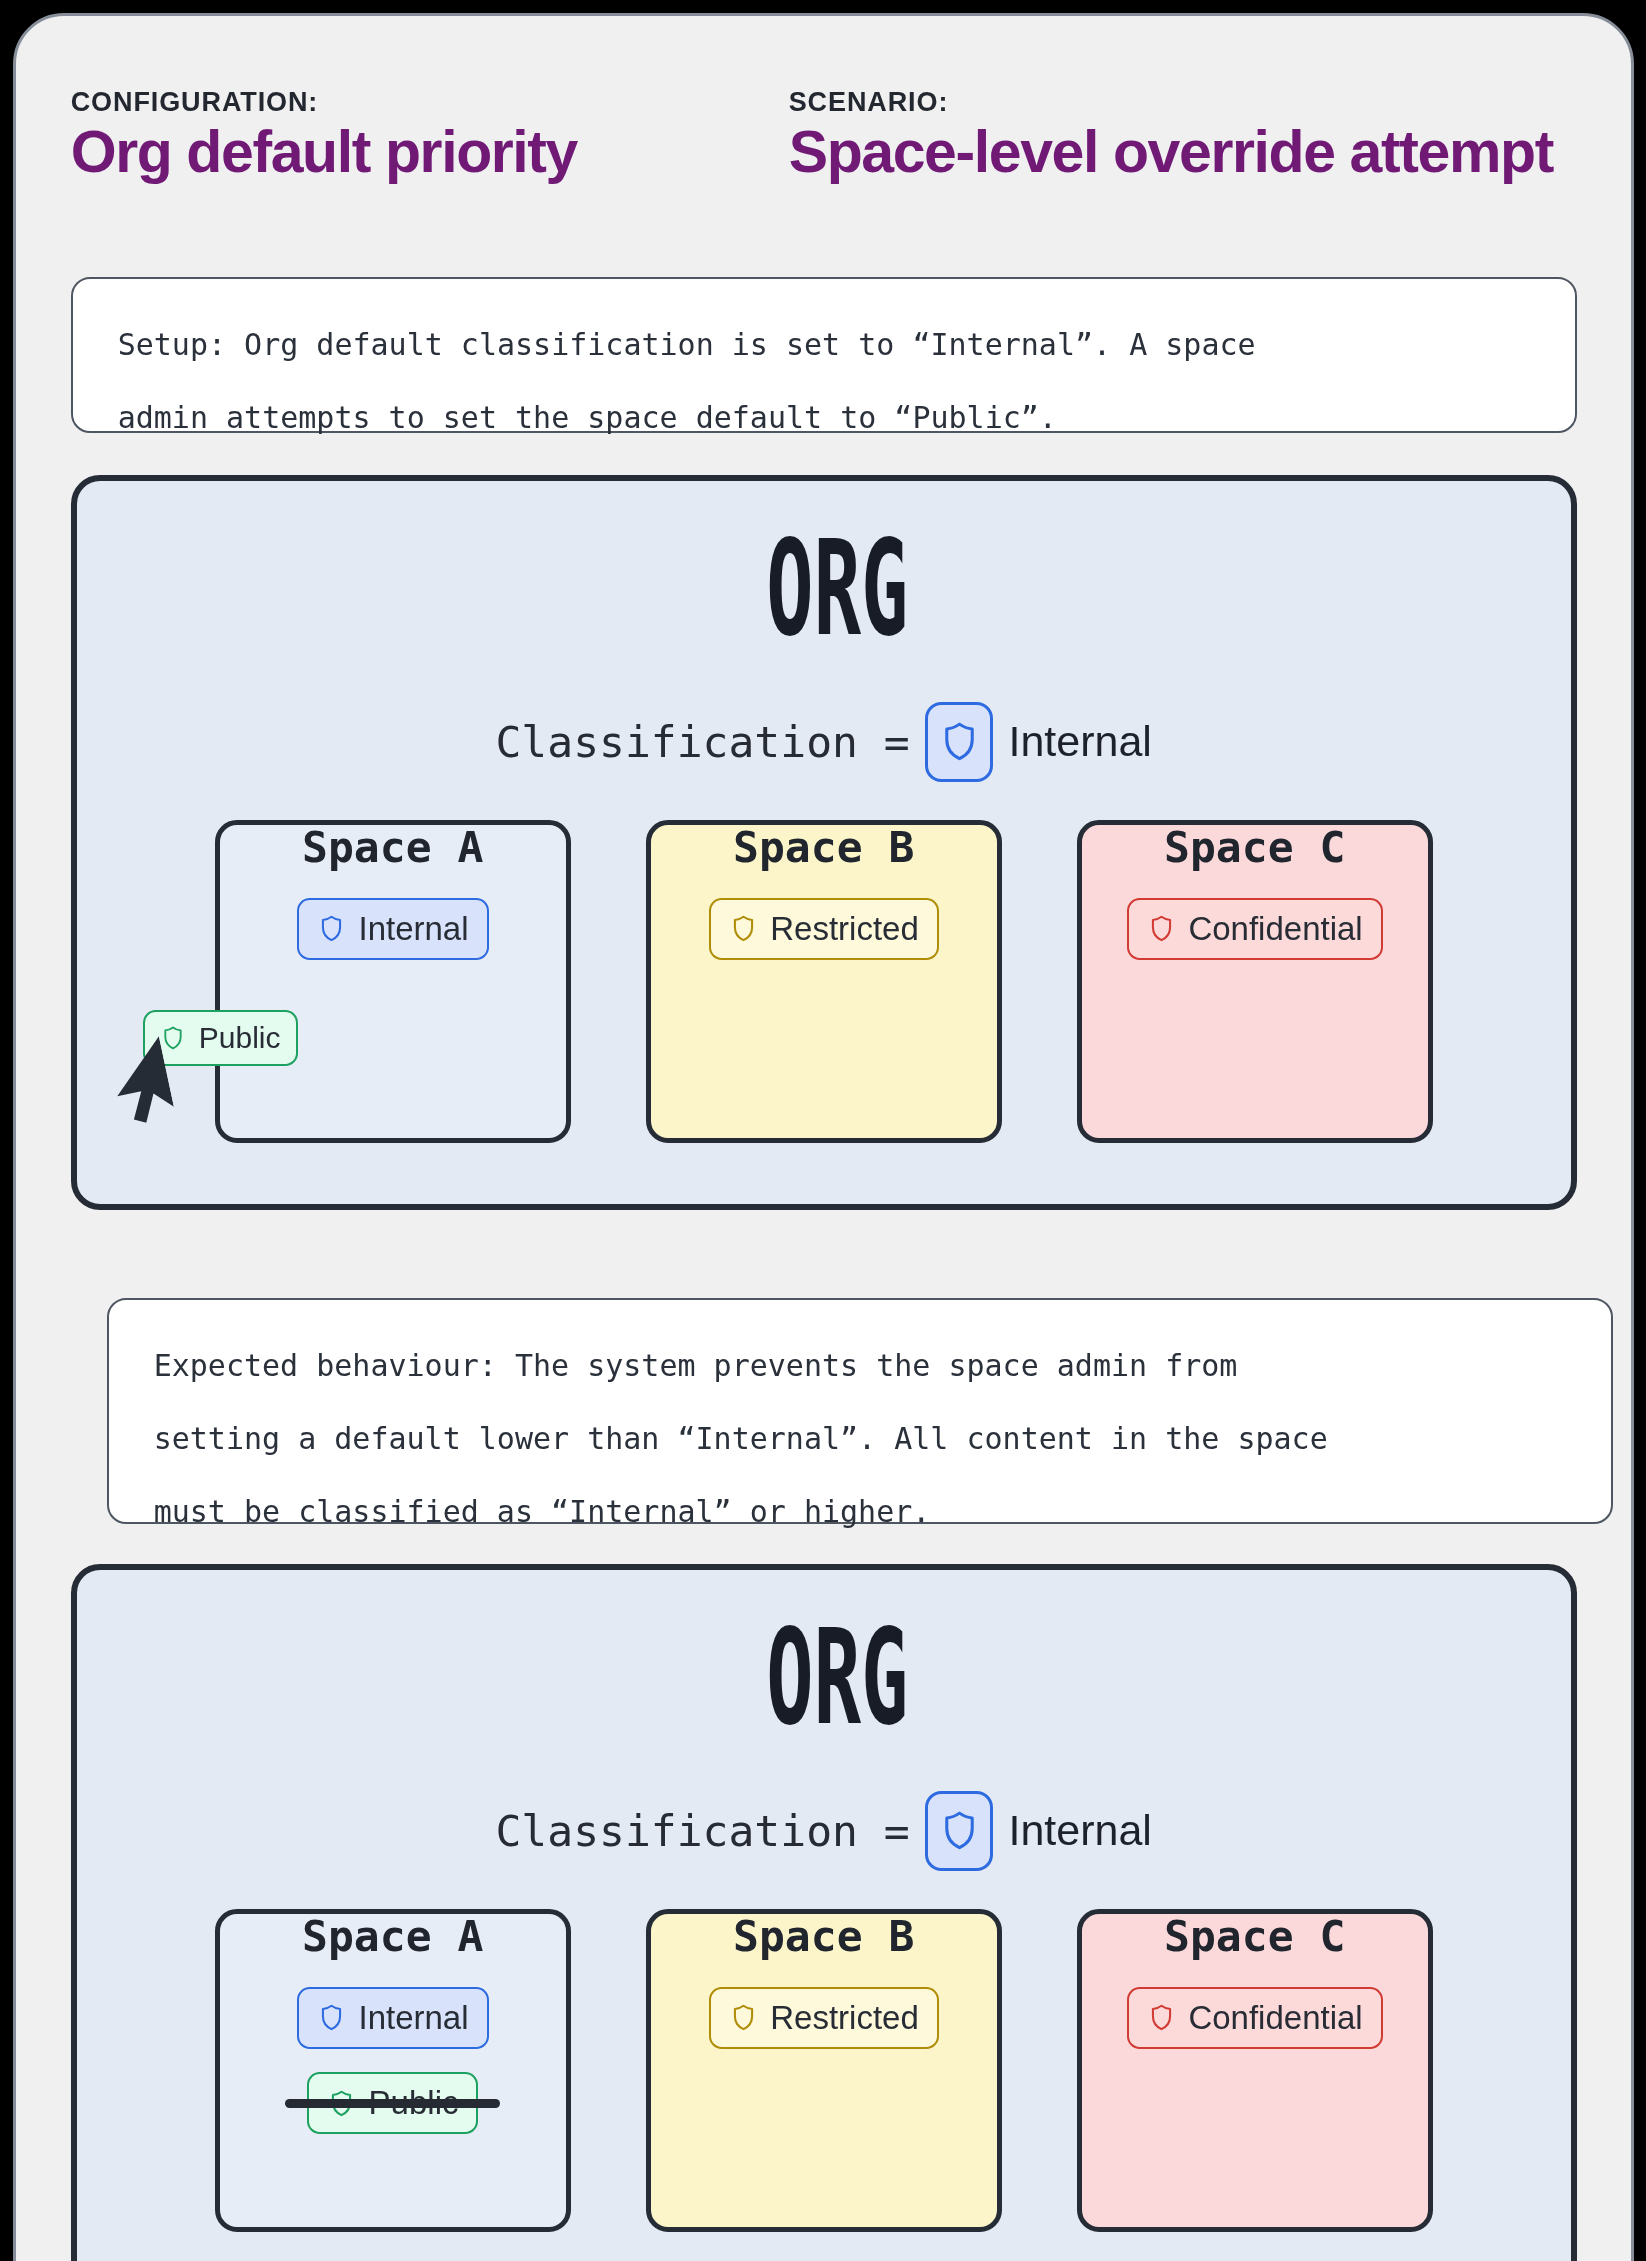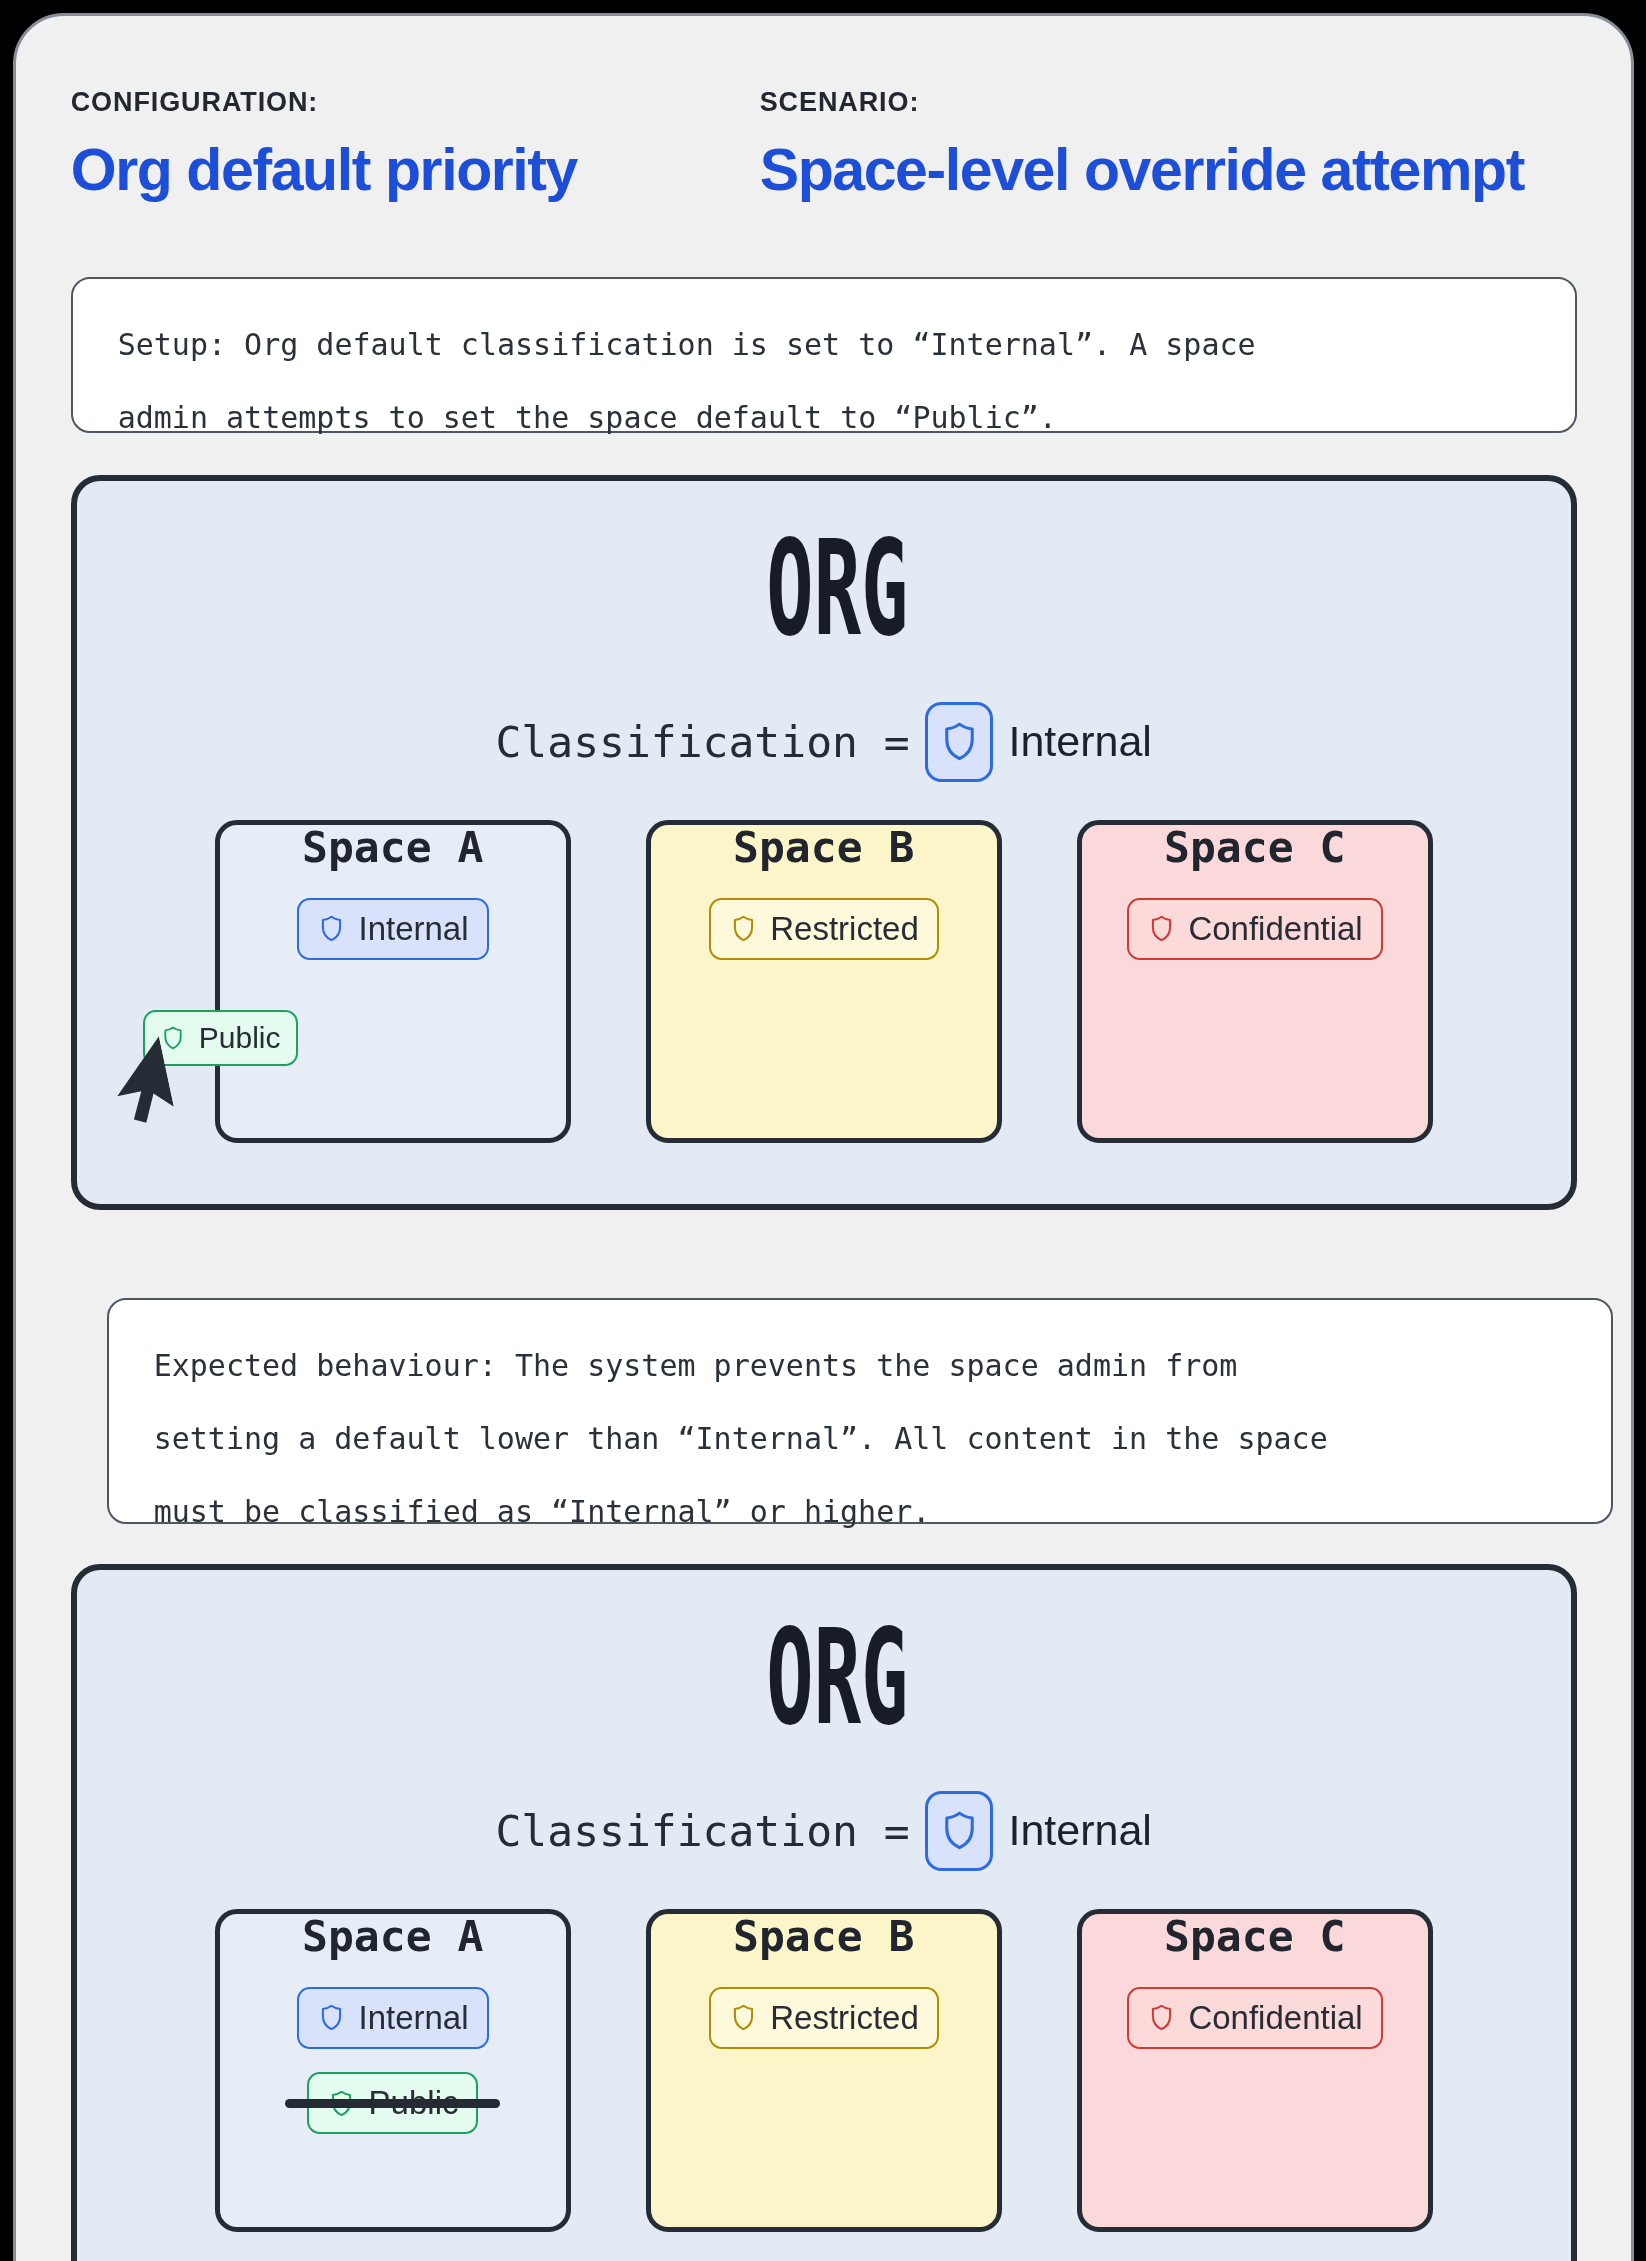--- a/index.html
+++ b/index.html
@@ -17,28 +17,28 @@
   .sans{font-family:"Liberation Sans",sans-serif;}
 
   .card{
     position:absolute;left:12.7px;top:12.7px;width:1621px;height:2581px;
     background:#f0f0f1;border:3.2px solid #868d99;border-radius:51px;
   }
 
   
   .hcol{position:absolute;top:71px;}
   .hcol.config{left:55px;}
-  .hcol.scenario{left:744px;}
+  .hcol.scenario{left:773px;}
   .kicker{
     font-family:"Liberation Sans",sans-serif;font-weight:bold;font-size:27px;
     letter-spacing:0.9px;color:#23272f;
   }
   .h1{
-    margin-top:18px;font-family:"Liberation Sans",sans-serif;font-weight:bold;
-    font-size:59px;letter-spacing:-1.4px;color:#1d4ed8;white-space:nowrap;
+    margin-top:0;font-family:"Liberation Sans",sans-serif;font-weight:bold;
+    font-size:59px;letter-spacing:-1.4px;color:#701a75;white-space:nowrap;
   }
 
   
   .note-box{
     position:absolute;left:55px;width:1506px;background:#fff;
     border:2.3px solid var(--box-border);border-radius:19px;
     padding:29px 0 0 45px;
     font-family:"DejaVu Sans Mono",monospace;font-size:30px;color:var(--ink);
   }
   .note-box .line{white-space:nowrap;line-height:73px;}

